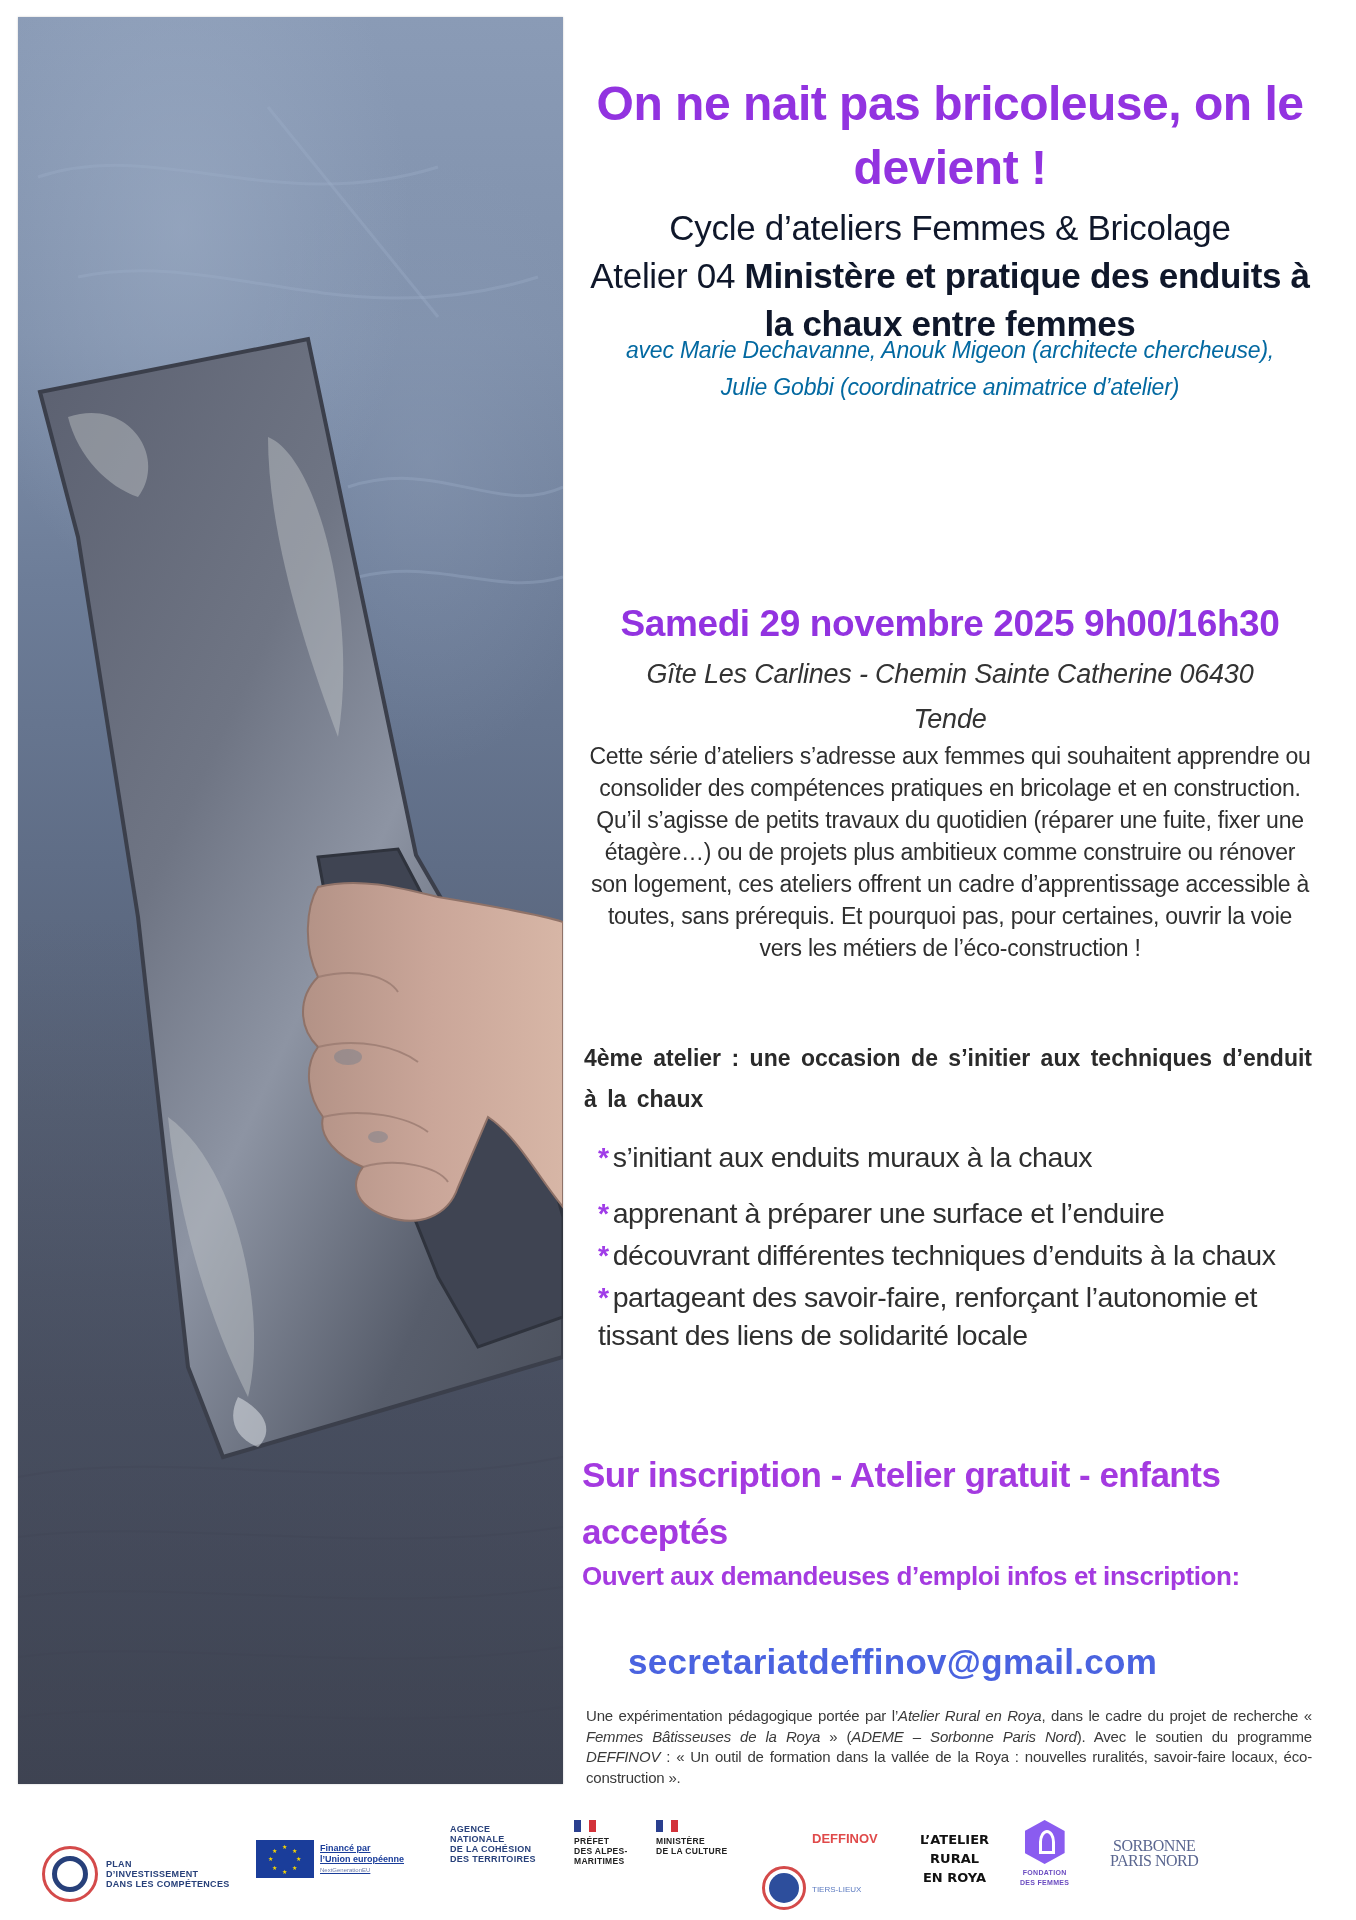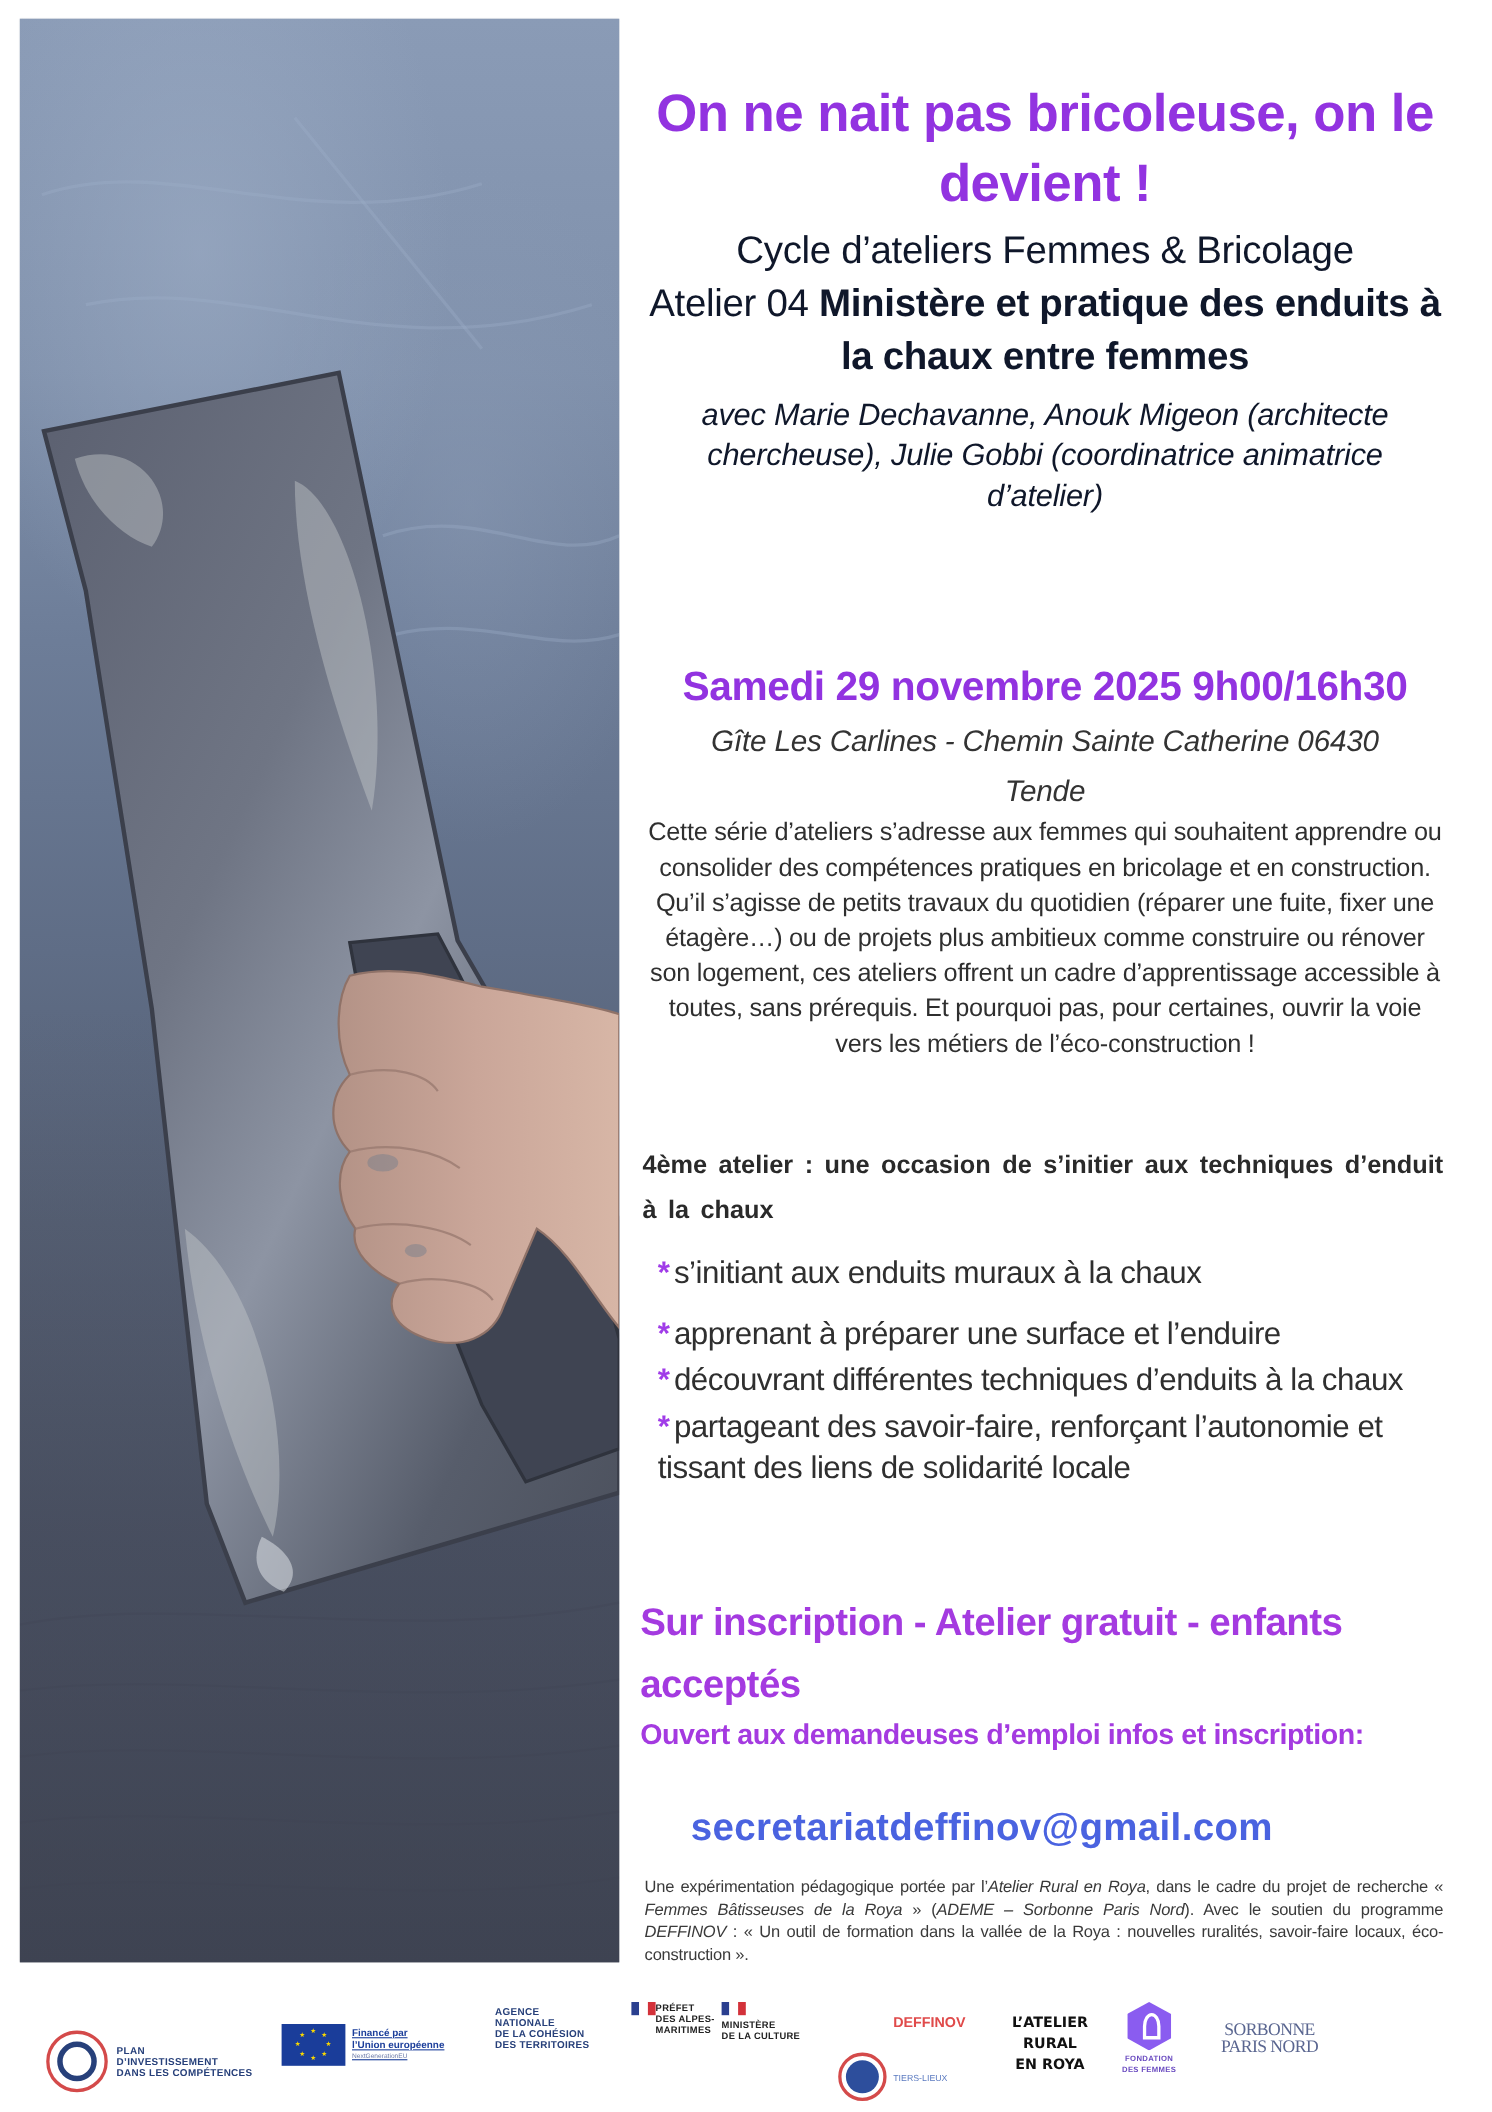--- a/index.html
+++ b/index.html
@@ -25,22 +25,22 @@
       top: 72px; text-align: center; color: #9233e0;
       font-family: "Liberation Sans", sans-serif; font-weight: bold;
       font-size: 48px; line-height: 64px; letter-spacing: -0.5px;
     }
     .subtitle {
       top: 204px; text-align: center; color: #0f172a;
       font-size: 35px; line-height: 48px; letter-spacing: -0.3px;
     }
     .subtitle b { font-weight: bold; }
     .speakers {
-      top: 358px; text-align: center; color: #0f172a;
-      font-style: italic; font-size: 28px; line-height: 37px; letter-spacing: -0.2px;
+      top: 332px; text-align: center; color: #0369a1;
+      font-style: italic; font-size: 23px; line-height: 37px; letter-spacing: -0.2px;
       padding: 0 24px;
     }
 
     .date {
       top: 600px; text-align: center; color: #9233e0;
       font-weight: bold; font-size: 37px; line-height: 48px; letter-spacing: -0.4px;
     }
     .place {
       top: 652px; text-align: center; color: #333;
       font-style: italic; font-size: 27px; line-height: 45px; letter-spacing: -0.2px;
@@ -98,21 +98,21 @@
 
     .lg-eu { left: 226px; top: 20px; }
     .eu-flag { width: 58px; height: 38px; background: #1a3d9a; position: relative; margin-right: 6px; }
     .eu-flag span { position: absolute; color: #f7d600; font-size: 6px; line-height: 6px; }
     .lg-eu .txt { font-size: 9px; line-height: 11px; color: #1a3d9a; font-weight: bold; text-decoration: underline; }
     .lg-eu .txt .tiny { font-size: 6px; color: #6b7aa8; font-weight: normal; }
 
     .lg-anct { left: 420px; top: 4px; }
     .lg-anct .small { color: #27407a; }
 
-    .lg-prefet { left: 544px; top: 0px; flex-direction: row; align-items: flex-start; }
+    .lg-prefet { left: 544px; top: 0px; flex-direction: column; align-items: flex-start; }
     .lg-culture { left: 626px; top: 0px; flex-direction: column; align-items: flex-start; }
     .flag-mini { display: flex; width: 22px; height: 12px; margin-bottom: 4px; }
     .flag-mini i { flex: 1; }
     .lg-prefet .small, .lg-culture .small { color: #222; font-size: 8.5px; }
 
     .lg-deffinov { left: 732px; top: 12px; }
     .def-ring { width: 44px; height: 44px; border-radius: 50%; border: 3px solid #d44a4a; display: flex; align-items: center; justify-content: center; margin-right: 6px; }
     .def-ring .inner { width: 30px; height: 30px; border-radius: 50%; background: #2d4e9c; }
     .def-txt .big { color: #e04a4a; font-weight: bold; font-size: 13px; line-height: 14px; }
     .def-txt .sm { color: #5b7ac0; font-size: 8px; line-height: 10px; text-transform: uppercase; margin-top: 39px; }

